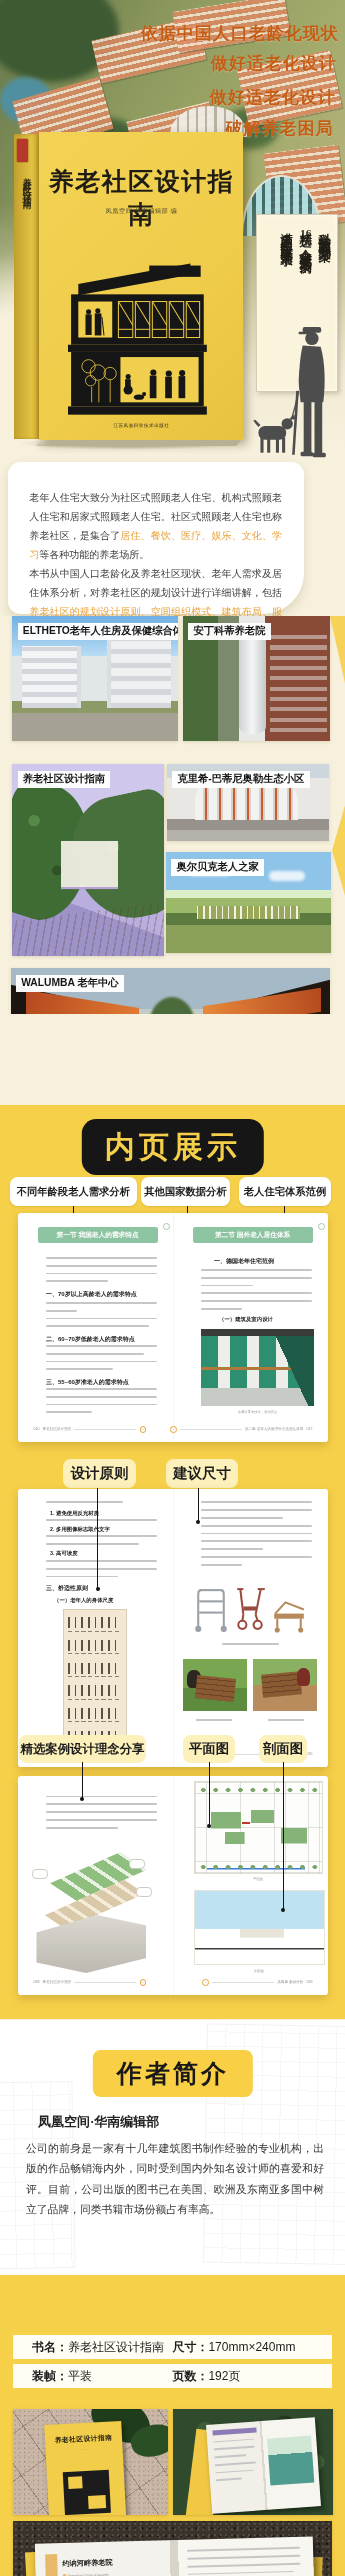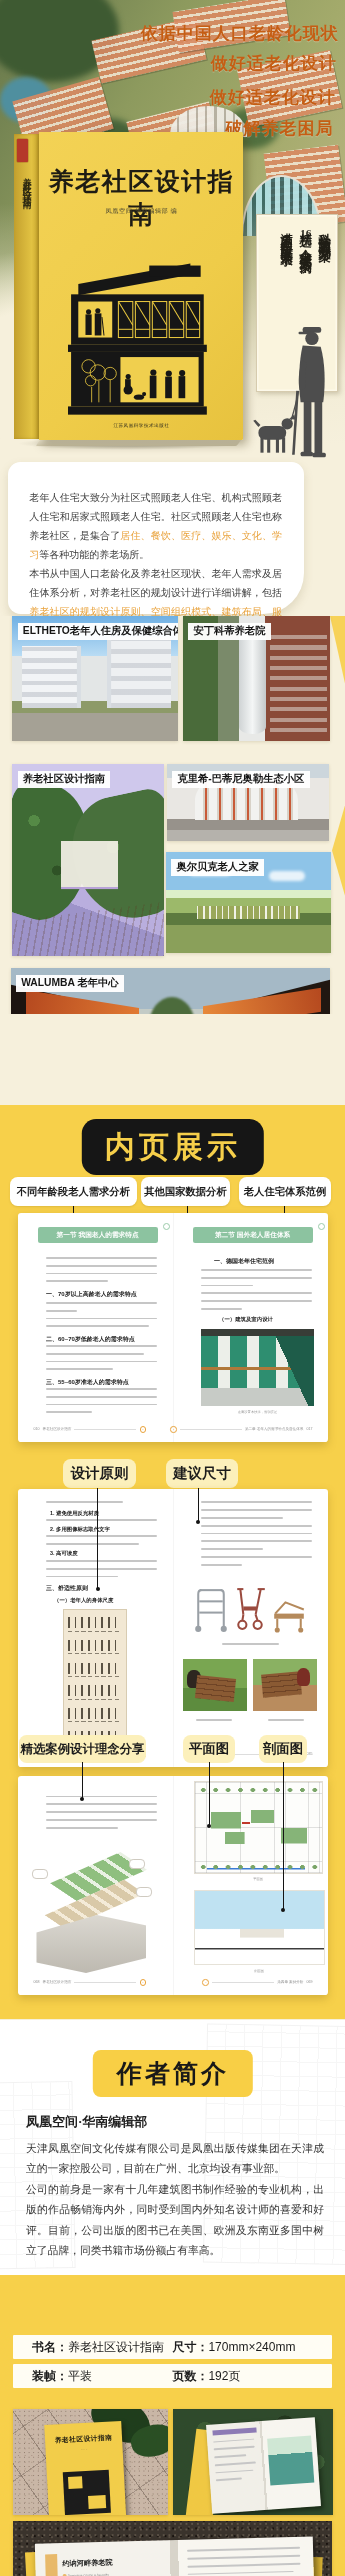--- a/index.html
+++ b/index.html
@@ -115,21 +115,21 @@
     background-size:100% 52%,34px 17.5px,29px 13.4px,44px 20.6px,100% 1.5px;
     background-position:0 0,20.6px 14.4px,78px 20.6px,45px 26px,0 57px;
     background-repeat:no-repeat;}
 
   
   .sketch{position:absolute;border:1px solid #e8e8e8;opacity:.55;background:
     repeating-linear-gradient(0deg,rgba(0,0,0,0) 0 13.4px,#efefef 13.4px 14.4px),
     repeating-linear-gradient(90deg,rgba(0,0,0,0) 0 17.5px,#efefef 17.5px 18.5px);}
   .badge-yellow{position:absolute;left:50%;transform:translateX(-50%);top:30px;background:#f8cf45;border-radius:8px;
     font-family:"Liberation Serif","DejaVu Serif",serif;font-weight:700;font-size:25px;color:#191919;letter-spacing:3.1px;padding:7.2px 24px;white-space:nowrap;}
-  .author-name{position:absolute;left:26px;top:93px;font-size:13px;font-weight:700;color:#222;font-family:Liberation Serif, serif;}
+  .author-name{position:absolute;left:38px;top:93px;font-size:13px;font-weight:700;color:#222;font-family:Liberation Serif, serif;}
   .author-p{position:absolute;left:26px;top:118px;width:298px;font-size:10.8px;line-height:20.4px;color:#333;text-align:justify;}
   .author-p p{margin:0;}
 
   
   .shots-title{position:absolute;left:0;top:12.4px;width:100%;text-align:center;font-family:"Liberation Serif","DejaVu Serif",serif;font-weight:700;font-size:24px;color:#111;letter-spacing:5.2px;}
   .spec-strip{position:absolute;left:13.4px;width:319px;height:24px;background:rgba(255,255,255,.94);border-radius:1px;}
   .spec-pair{position:absolute;top:0;line-height:24px;font-size:12px;color:#1d1d1d;white-space:nowrap;}
   .spec-pair b{font-weight:700;}
   .shot{position:absolute;overflow:hidden;box-shadow:0 1px 3.1px rgba(140,110,20,.3);}
   .gravel-l{background:#c9b6a6;background-image:radial-gradient(#8a7668 0.5px,rgba(0,0,0,0) 0.8px),radial-gradient(#a38d7c 0.5px,rgba(0,0,0,0) 0.8px),repeating-linear-gradient(55deg,rgba(0,0,0,0) 0 29px,rgba(90,75,65,.45) 29px 30px),repeating-linear-gradient(-35deg,rgba(0,0,0,0) 0 38px,rgba(90,75,65,.35) 38px 39px);background-size:4.6px 4.6px,6.7px 6.7px,auto,auto;background-position:0 0,2.1px 3.1px,0 0,0 0;}
@@ -566,21 +566,20 @@
       </div>
     </div>
   </div>
 
   <div class="sec" style="top:2020px;height:255px;background:#ffffff;">
     <div class="sketch" style="right:-31px;top:5.2px;width:170px;height:237px;transform:rotate(1deg);"></div>
     <div class="sketch" style="left:-41px;top:62px;width:113px;height:185px;transform:rotate(-1deg);"></div>
     <div class="badge-yellow">作者简介</div>
     <div class="author-name">凤凰空间·华南编辑部</div>
     <div class="author-p">
-      <p>天津凤凰空间文化传媒有限公司是凤凰出版传媒集团在天津成立的一家控股公司，目前在广州、北京均设有事业部。</p>
       <p>公司的前身是一家有十几年建筑图书制作经验的专业机构，出版的作品畅销海内外，同时受到国内外知名设计师的喜爱和好评。目前，公司出版的图书已在美国、欧洲及东南亚多国中树立了品牌，同类书籍市场份额占有率高。</p>
     </div>
   </div>
 
   <div class="sec" style="top:2275px;height:533px;background:#f7d04a;">
 
     <div class="spec-strip" style="top:60px;">
       <div class="spec-pair" style="left:18.5px;"><b>书名：</b><span>养老社区设计指南</span></div>
       <div class="spec-pair" style="left:159px;"><b>尺寸：</b><span>170mm×240mm</span></div>
     </div>

